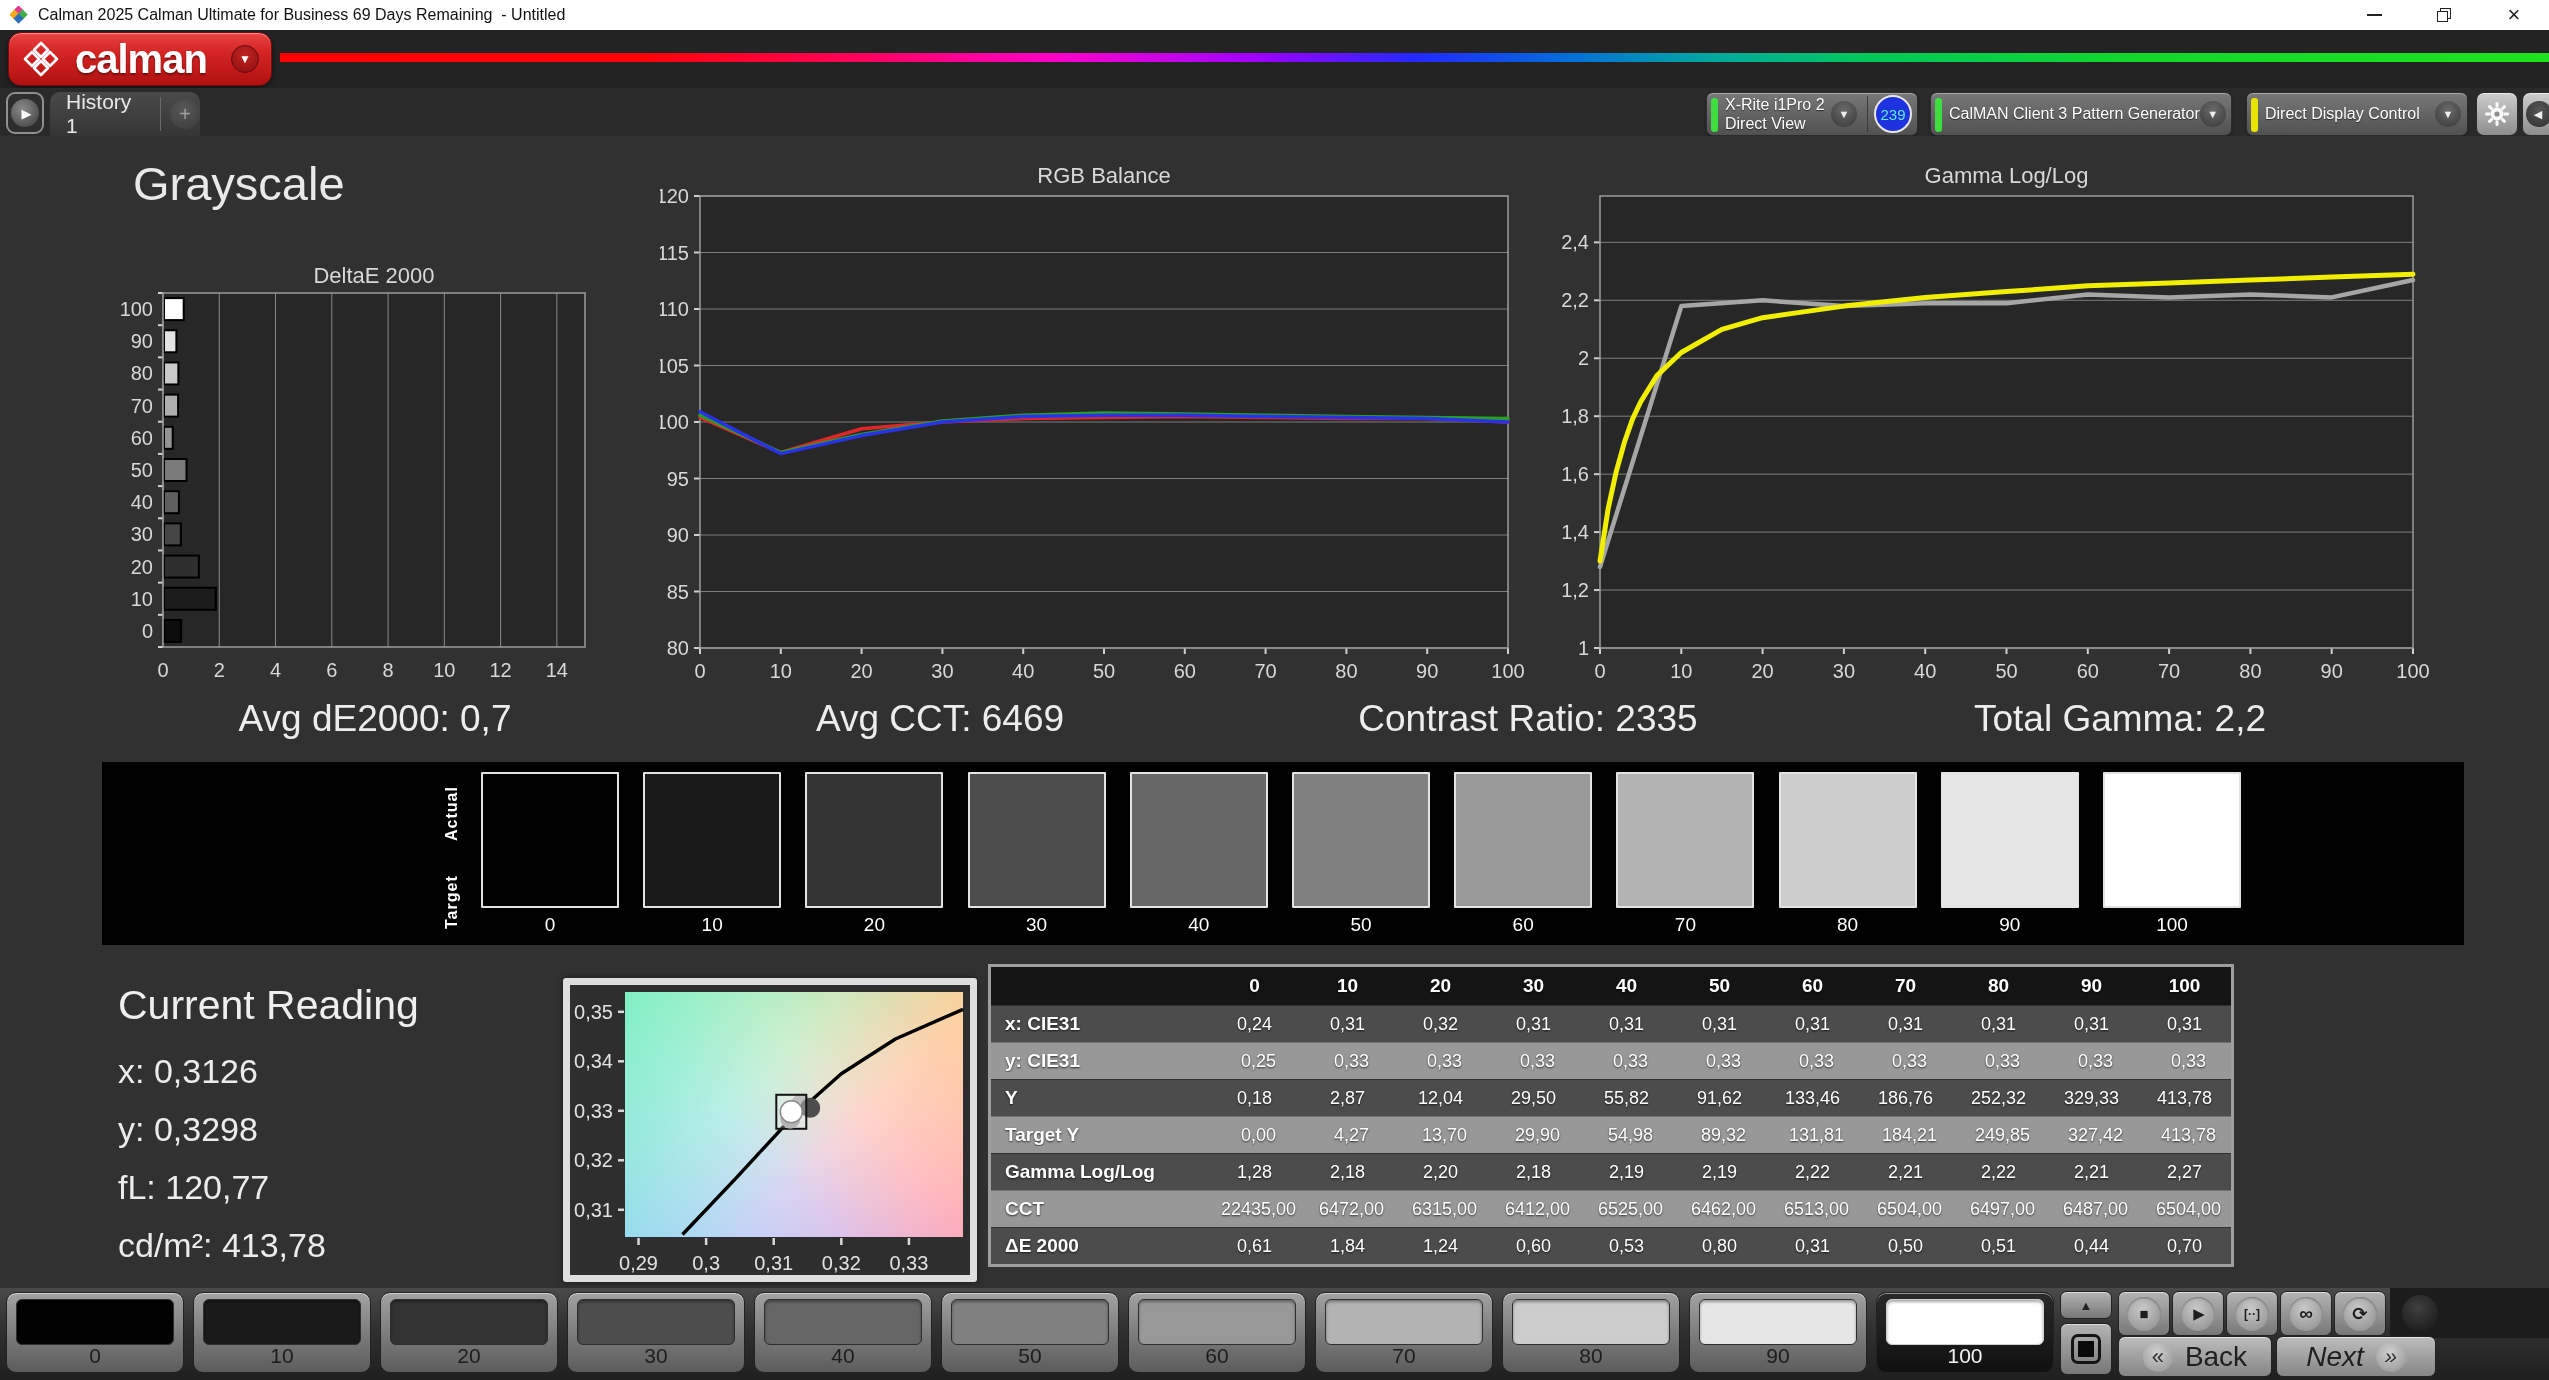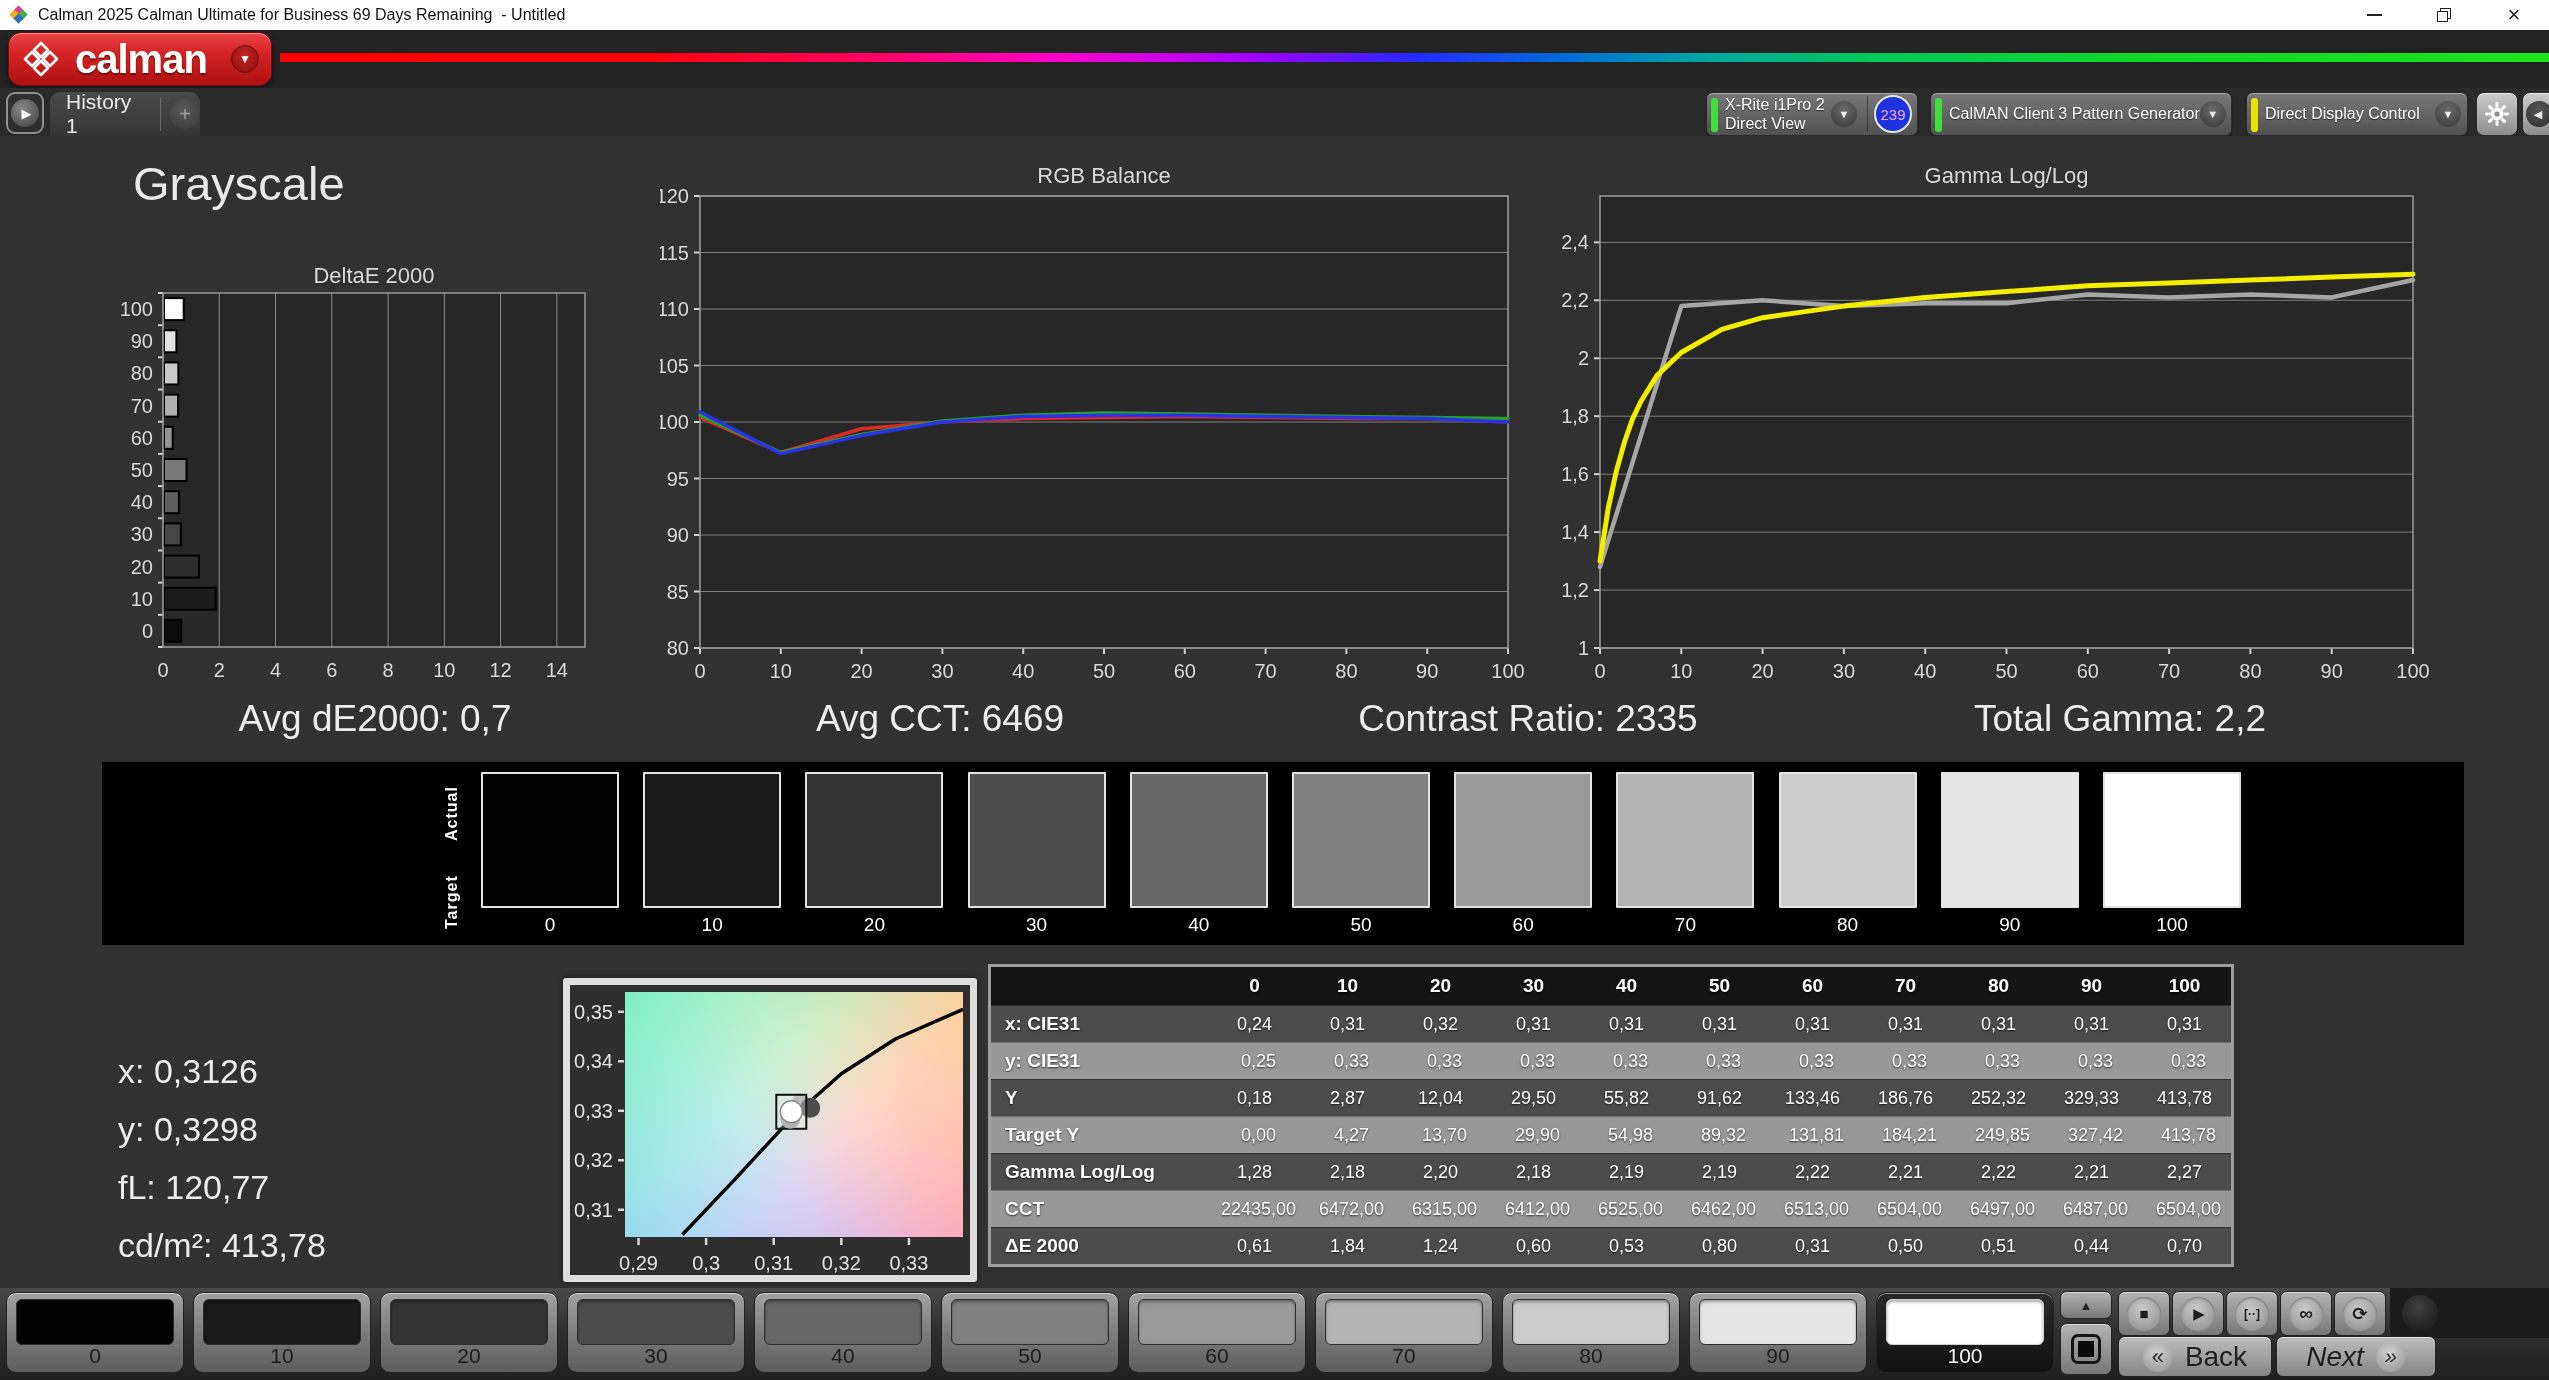--- a/index.html
+++ b/index.html
@@ -53,21 +53,21 @@
   .dd-bar { position:absolute; left:4px; top:5px; width:7px; height:34px; border-radius:3px; }
   .dd-bar.green { background:#3ede3e; }
   .dd-bar.yellow { background:#e8e400; }
   .dd-text { margin-left:18px; color:#fff; font-size:16px; line-height:1.2; text-shadow:0 1px 1px rgba(0,0,0,.6); white-space:nowrap; }
   .dd-caret { margin-left:auto; margin-right:6px; width:26px; height:26px; border-radius:50%; flex:0 0 auto;
     background:radial-gradient(circle at 50% 35%,#6a6a6a,#383838); color:#efefef; font-size:11px;
     display:flex; align-items:center; justify-content:center; }
   .meter-group { left:1706px; width:212px; }
   .meter-divider { width:1px; height:36px; background:#3b3b3b; margin-left:4px; }
   .meter-badge { margin:0 5px 0 6px; width:38px; height:38px; border-radius:50%; background:#1e32e0; border:2px solid #e8e8e8;
-    color:#f9a8d4; font-size:15px; display:flex; align-items:center; justify-content:center; flex:0 0 auto; }
+    color:#5eead4; font-size:15px; display:flex; align-items:center; justify-content:center; flex:0 0 auto; }
   .client-dd { left:1930px; width:302px; }
   .ddc-dd { left:2246px; width:222px; }
   .tool-btn { position:absolute; top:4px; height:44px; border-radius:8px; border:1px solid #2c2c2c;
     background:linear-gradient(180deg,#cdcdcd,#8d8d8d); display:flex; align-items:center; justify-content:center;
     box-shadow:inset 0 1px 0 rgba(255,255,255,.6); }
   .gear-btn { left:2476px; width:42px; }
   .collapse-btn { left:2522px; width:34px; border-radius:8px 0 0 8px; }
   .collapse-btn .cc { width:26px; height:26px; border-radius:50%; background:radial-gradient(circle at 50% 35%,#565656,#303030);
     color:#f0f0f0; font-size:11px; display:flex; align-items:center; justify-content:center; padding-right:2px; }
 
@@ -278,20 +278,21 @@
       <div class="strip-swatch" style="left: 1514.4px; background: linear-gradient(rgb(179, 179, 179) 0%, rgb(179, 179, 179) 100%) rgb(179, 179, 179);"></div>
       <div class="strip-label" style="left: 1514.4px;">70</div>
       <div class="strip-swatch" style="left: 1676.6px; background: linear-gradient(rgb(204, 204, 204) 0%, rgb(204, 204, 204) 100%) rgb(204, 204, 204);"></div>
       <div class="strip-label" style="left: 1676.6px;">80</div>
       <div class="strip-swatch" style="left: 1838.8px; background: linear-gradient(rgb(230, 230, 230) 0%, rgb(230, 230, 230) 100%) rgb(230, 230, 230);"></div>
       <div class="strip-label" style="left: 1838.8px;">90</div>
       <div class="strip-swatch" style="left: 2001px; background: linear-gradient(rgb(255, 255, 255) 0%, rgb(255, 255, 255) 100%) rgb(255, 255, 255);"></div>
       <div class="strip-label" style="left: 2001px;">100</div>
     </div>
 
+  <div class="cr-title">Current Reading</div>
   <div class="cr-line" style="top:1052px;">x: 0,3126</div>
   <div class="cr-line" style="top:1110px;">y: 0,3298</div>
   <div class="cr-line" style="top:1168px;">fL: 120,77</div>
   <div class="cr-line" style="top:1226px;">cd/m²: 413,78</div>
 
   <div class="cie-panel">
     <div class="cie-inner">
       <div class="cie-grad" style="left:55px; top:7px;"></div>
     </div>
     <svg class="cie-overlay" id="cie-svg" width="414" height="304">

